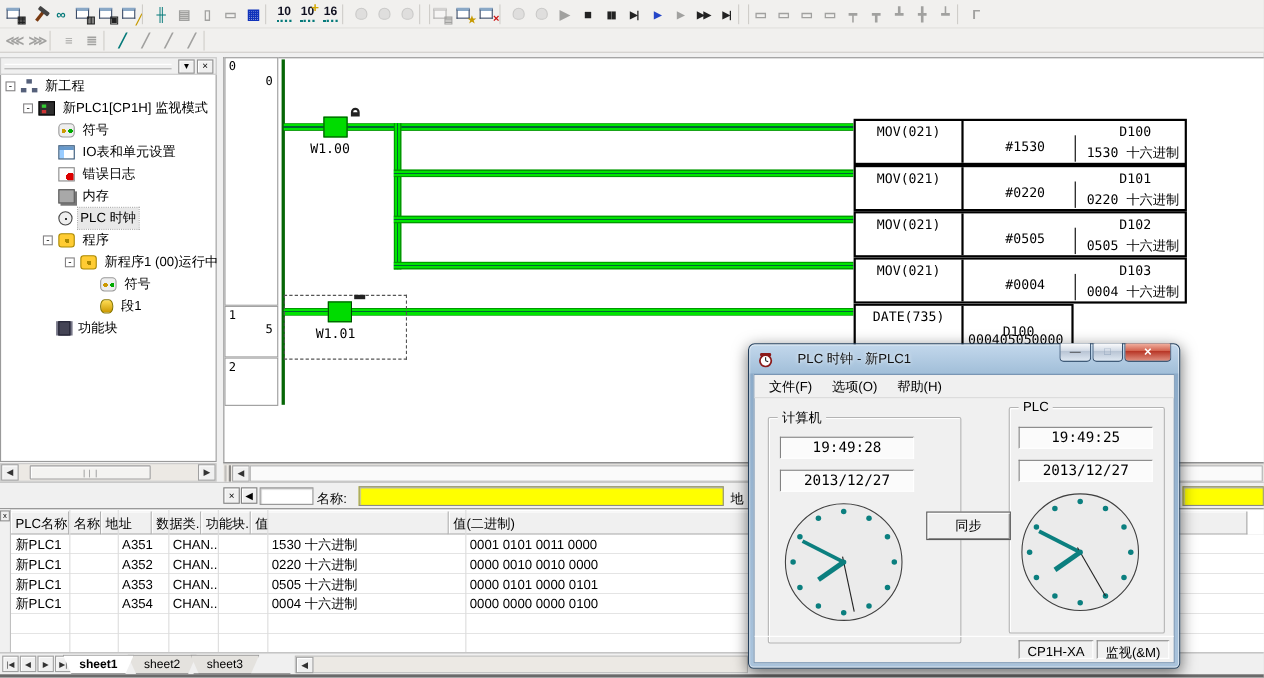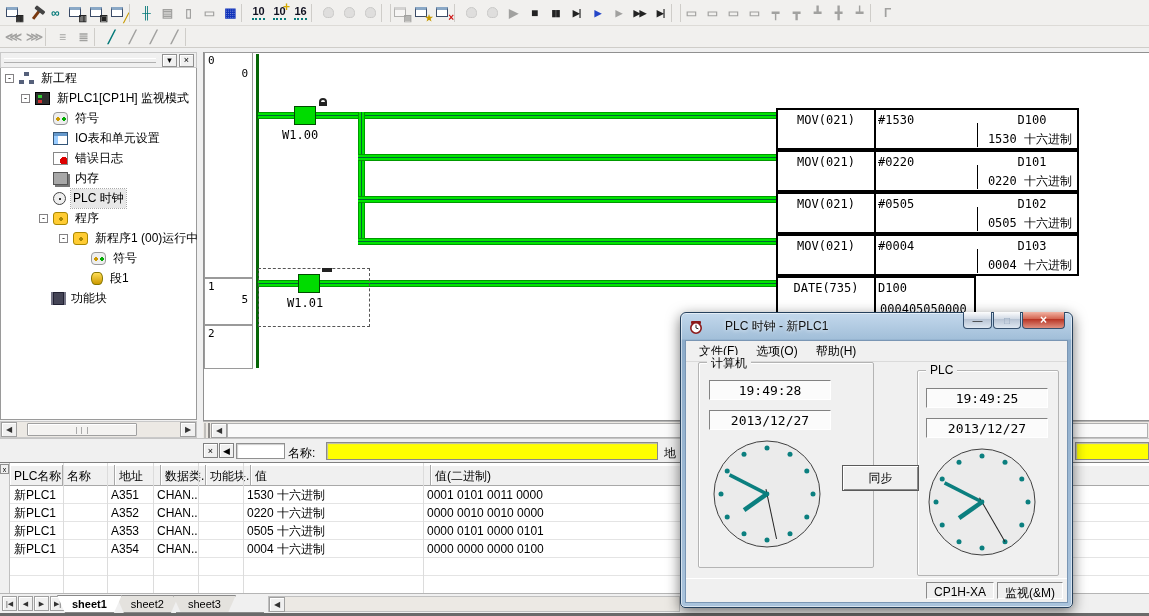--- a/index.html
+++ b/index.html
@@ -94,21 +94,21 @@
   .banner .l2{position:absolute;left:21px;top:28px;font-size:13px}
   .wire-h{position:absolute;height:7px;background:linear-gradient(to bottom,#009900 0 1px,#00e400 1px 3px,#063 3px 4px,#00e400 4px 6px,#009900 6px 7px)}
   .wire-v{position:absolute;width:7px;background:linear-gradient(to right,#009900 0 1px,#00e400 1px 3px,#063 3px 4px,#00e400 4px 6px,#009900 6px 7px)}
   .contact{position:absolute;width:22px;height:19px;background:#00dc00;border:1px solid #004c00}
   .clabel{position:absolute;font-size:12px}
   .lockmark{position:absolute;width:8px;height:8px;border:2px solid #222;border-bottom:4px solid #222;border-radius:4px 4px 0 0}
   .barmark{position:absolute;width:10px;height:4px;background:#222}
   .selrect{position:absolute;left:258px;top:268px;width:112px;height:59px;border:1px dashed #555;background:rgba(255,255,255,.0)}
   .ibox{position:absolute;left:776px;width:303px;height:42px;border:2px solid #000;background:#fff;font-size:12px}
   .ibox .mn{position:absolute;left:0;top:0;width:98px;height:38px;padding-top:3px;text-align:center;border-right:2px solid #000}
-  .ibox .op{position:absolute;left:100px;top:3px;width:108px;text-align:left}
+  .ibox .op{position:absolute;left:100px;top:16px;width:108px;text-align:center}
   .ibox .res{position:absolute;left:208px;top:3px;width:92px;text-align:center}
   .ibox .val{position:absolute;right:5px;top:21px}
   .ibox .tick{position:absolute;left:199px;top:13px;width:1px;height:24px;background:#000}
   .ib0{top:108px}.ib1{top:150px}.ib2{top:192px}.ib3{top:234px}.ib4{top:276px}
   .ibox.narrow{width:200px}
   .ibox.narrow .op{left:100px;width:96px}
   .ibox.narrow .val{right:auto;left:102px;top:24px}
   .lad-hscroll{position:absolute;left:203px;top:421px;width:946px;height:17px;background:#ece9e4;border-top:1px solid #b5b5b5;display:flex;align-items:center}
   .lad-track{flex:1;height:15px;background:#fafafa;border:1px solid #b0b0b0;margin-right:1px}
   .gripv{width:6px;height:15px;border-left:2px solid #c0bebb;border-right:2px solid #8a8886;margin:0 1px}
@@ -123,21 +123,21 @@
   .nlabel2{position:absolute;left:664px;top:6px}
 
   
   .watch{position:absolute;left:0;top:462px;width:1149px;height:131px;background:#fff;border-top:1px solid #808080}
   .wstrip{position:absolute;left:0;top:0;width:10px;height:131px;background:#f0f0f0;border-right:1px solid #c0c0c0}
   .wstrip .x{position:absolute;left:0;top:1px;width:9px;height:10px;font-size:7px;border:1px solid #909090;background:#f0f0f0;
              display:flex;align-items:center;justify-content:center}
   .whead{position:absolute;left:10px;top:2px;height:21px;display:flex}
   .whc{background:#f0f0f0;border-right:1px solid #a8a8a8;border-bottom:1px solid #a8a8a8;
        box-shadow:inset 1px 1px 0 #fff;padding:3px 4px;white-space:nowrap;overflow:hidden}
-  .whc:nth-child(1){width:53px}.whc:nth-child(2){width:52px}.whc:nth-child(3){width:46px}
+  .whc:nth-child(1){width:53px}.whc:nth-child(2){width:29px}.whc:nth-child(3){width:46px}
   .whc:nth-child(4){width:45px}.whc:nth-child(5){width:45px}.whc:nth-child(6){width:180px}
   .whc:nth-child(7){width:726px}
   .wrows{position:absolute;left:10px;top:23px;width:1139px;height:108px;
          background:repeating-linear-gradient(to bottom,#fff 0 17px,#e4e4e4 17px 18px)}
   .wcols{position:absolute;top:0;bottom:0;width:1px;background:#dcdcdc}
   .wrow{display:flex;height:18px;align-items:center}
   .wc{padding:0 4px;white-space:nowrap;overflow:hidden}
   .wc:nth-child(1){width:53px}.wc:nth-child(2){width:44px}.wc:nth-child(3){width:46px}
   .wc:nth-child(4){width:45px}.wc:nth-child(5){width:45px}.wc:nth-child(6){width:180px}
   .wc:nth-child(7){width:726px}
@@ -168,21 +168,21 @@
   .dbtn.min{width:29px}
   .dbtn.max{width:28px;color:#93a5bb}
   .dbtn.close{width:43px;background:linear-gradient(#f2b4a4,#d2604c 45%,#b83626 46%,#e09080);
               color:#fff;font-weight:bold;font-size:12px}
   .dbody{position:absolute;left:4px;right:4px;top:27px;bottom:4px;background:#f0f0f0;border:1px solid #7a96b4}
   .dmenu{position:absolute;left:0;right:0;top:0;height:21px;background:#f0f0f0;border-bottom:1px solid #dadada;
          display:flex;align-items:center;padding-left:4px}
   .dmenu .mi{padding:2px 9px}
   .grp{position:absolute;border:1px solid #b4b4b4;border-radius:2px;box-shadow:inset 1px 1px 0 #fff}
   .grp .glabel{position:absolute;top:-8px;left:8px;background:#f0f0f0;padding:0 4px}
-  .grp1{left:12px;top:21px;width:176px;height:206px}
+  .grp1{left:12px;top:38px;width:176px;height:206px}
   .grp2{left:231px;top:29px;width:142px;height:206px}
   .fld{position:absolute;left:10px;width:122px;height:20px;background:#fbfbfb;
        border:1px solid;border-color:#828282 #fff #fff #828282;text-align:center;
        font-size:13px;padding-top:2px}
   .grp2 .fld{left:8px}
   .ftime{top:17px}.fdate{top:47px}
   .clockbox{position:absolute;left:13px;top:76px}
   .grp2 .clockbox{left:9px}
   .syncbtn{position:absolute;left:156px;top:124px;width:77px;height:26px;background:#f0f0f0;
            border:1px solid #5a5a5a;box-shadow:inset 1px 1px 0 #fff,inset -1px -1px 0 #8a8a8a;

